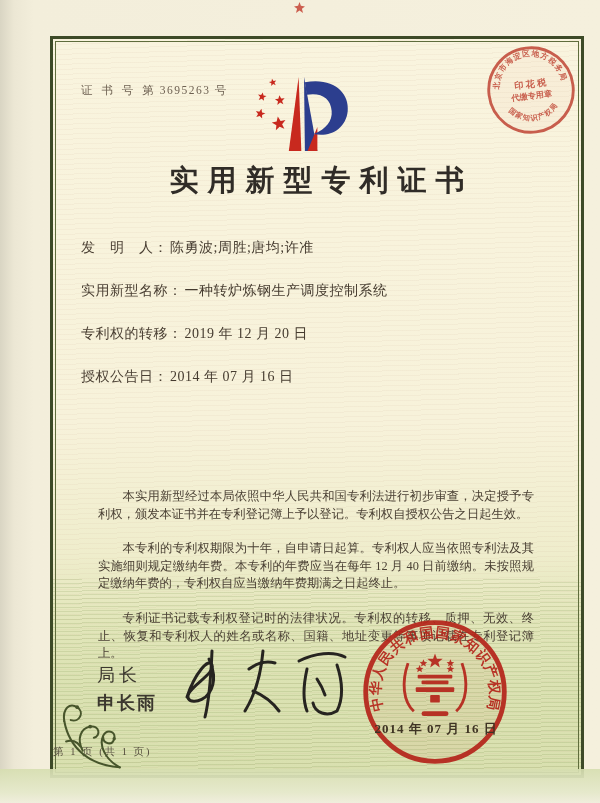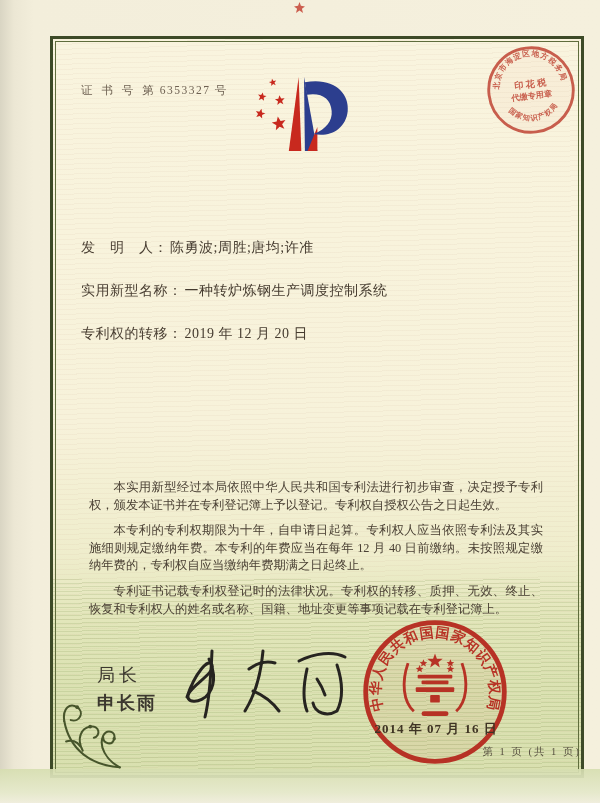--- a/index.html
+++ b/index.html
@@ -44,48 +44,48 @@
   .title{
     position:absolute;left:0;right:0;top:122px;text-align:center;
     font-size:29px;font-weight:600;color:#302c27;letter-spacing:9px;text-indent:9px;
     white-space:nowrap;
   }
   .fields{position:absolute;left:28px;top:200px;width:480px;}
   .field{height:43px;font-size:14px;color:#453b2f;letter-spacing:.5px;white-space:nowrap;}
   .field .lbl{color:#4a3f33;}
   .field .val{margin-left:2px;}
   .paras{position:absolute;left:28px;top:432px;width:470px;color:#4a4034;}
-  .paras p{margin:8px;text-indent:2em;font-size:12.3px;line-height:17.6px;text-align:justify;}
+  .paras p{margin:17px;text-indent:2em;font-size:12.3px;line-height:17.6px;text-align:justify;}
   .signer{position:absolute;left:44px;top:624px;color:#3c382f;font-size:18px;letter-spacing:4px;}
   .signer .name{display:block;margin-top:4px;letter-spacing:2px;font-weight:600;}
   .signature{position:absolute;left:112px;top:600px;width:190px;height:90px;}
   .tax-stamp{position:absolute;left:430px;top:3px;width:96px;height:96px;transform:rotate(-7deg);opacity:.85;}
   .seal{position:absolute;left:305px;top:576px;width:154px;height:154px;opacity:.92;}
   .seal-date{
     position:absolute;left:300px;top:681px;width:166px;text-align:center;
     font-size:13px;font-weight:700;color:#3f3424;letter-spacing:1px;z-index:5;white-space:nowrap;
   }
   .footer{
-    position:absolute;left:0;right:0;top:706px;text-align:right;
+    position:absolute;left:0;right:0;top:706px;text-align:left;
     font-size:10.5px;color:#575040;letter-spacing:2px;
   }
   .ornament{position:absolute;left:2px;bottom:2px;width:74px;height:90px;}
 </style>
 </head>
 <body>
 
 <div class="photo">
   <span class="top-mark"></span>
 
   <div class="cert">
     <div class="inner-frame"></div>
     <div class="green-waves"></div>
 
     <div class="cert-no">
-      <span>证 书 号</span><span class="num">第 6353327 号</span>
+      <span>证 书 号</span><span class="num">第 3695263 号</span>
     </div>
 
     <svg class="tax-stamp" viewBox="0 0 100 100">
       <circle cx="50" cy="50" r="44" fill="rgba(200,70,50,0.04)" stroke="#c04534" stroke-width="3"></circle>
       <path id="tsTop" d="M 18,55.7 A 33,33 0 1 1 82,55.7" fill="none"></path>
       <path id="tsBot" d="M 22,66 A 33,33 0 0 0 78,66" fill="none"></path>
       <text font-size="8" fill="#c04534" font-weight="700" letter-spacing="1">
         <textPath href="#tsTop" startOffset="50%" text-anchor="middle">北京市海淀区地方税务局</textPath>
       </text>
       <text font-size="7.5" fill="#c04534" font-weight="700" letter-spacing="1">
@@ -105,30 +105,34 @@
         <use href="#star" transform="translate(38,32) scale(0.55) rotate(-6)"></use>
         <use href="#star" transform="translate(16,47) scale(0.55) rotate(14)"></use>
         <use href="#star" transform="translate(37,58) scale(0.78) rotate(-10)"></use>
       </g>
       <polygon points="59,6 48,89 62,89" fill="#c8291e"></polygon>
       <polygon points="65,6 66,89 80,89" fill="#2c3e8e"></polygon>
       <polygon points="80,62 80,89 69,89" fill="#c8291e"></polygon>
       <path d="M66,12 C98,6 116,24 114,44 C112,64 94,74 76,70 C90,64 97,55 96,44 C95,30 84,23 68,26 Z" fill="#2c3e8e"></path>
     </svg>
 
+    <div class="title">实用新型专利证书</div>
 
     <div class="fields">
       <div class="field">
         <span class="lbl">发　明　人：</span><span class="val">陈勇波;周胜;唐均;许准</span>
       </div>
       <div class="field">
         <span class="lbl">实用新型名称：</span><span class="val">一种转炉炼钢生产调度控制系统</span>
       </div>
       <div class="field">
         <span class="lbl">专利权的转移：</span><span class="val">2019 年 12 月 20 日</span>
+      </div>
+      <div class="field">
+        <span class="lbl">授权公告日：</span><span class="val">2014 年 07 月 16 日</span>
       </div>
     </div>
 
     <div class="paras">
       <p>本实用新型经过本局依照中华人民共和国专利法进行初步审查，决定授予专利权，颁发本证书并在专利登记簿上予以登记。专利权自授权公告之日起生效。</p>
       <p>本专利的专利权期限为十年，自申请日起算。专利权人应当依照专利法及其实施细则规定缴纳年费。本专利的年费应当在每年 12 月 40 日前缴纳。未按照规定缴纳年费的，专利权自应当缴纳年费期满之日起终止。</p>
       <p>专利证书记载专利权登记时的法律状况。专利权的转移、质押、无效、终止、恢复和专利权人的姓名或名称、国籍、地址变更等事项记载在专利登记簿上。</p>
     </div>
 
     <div class="signer">

